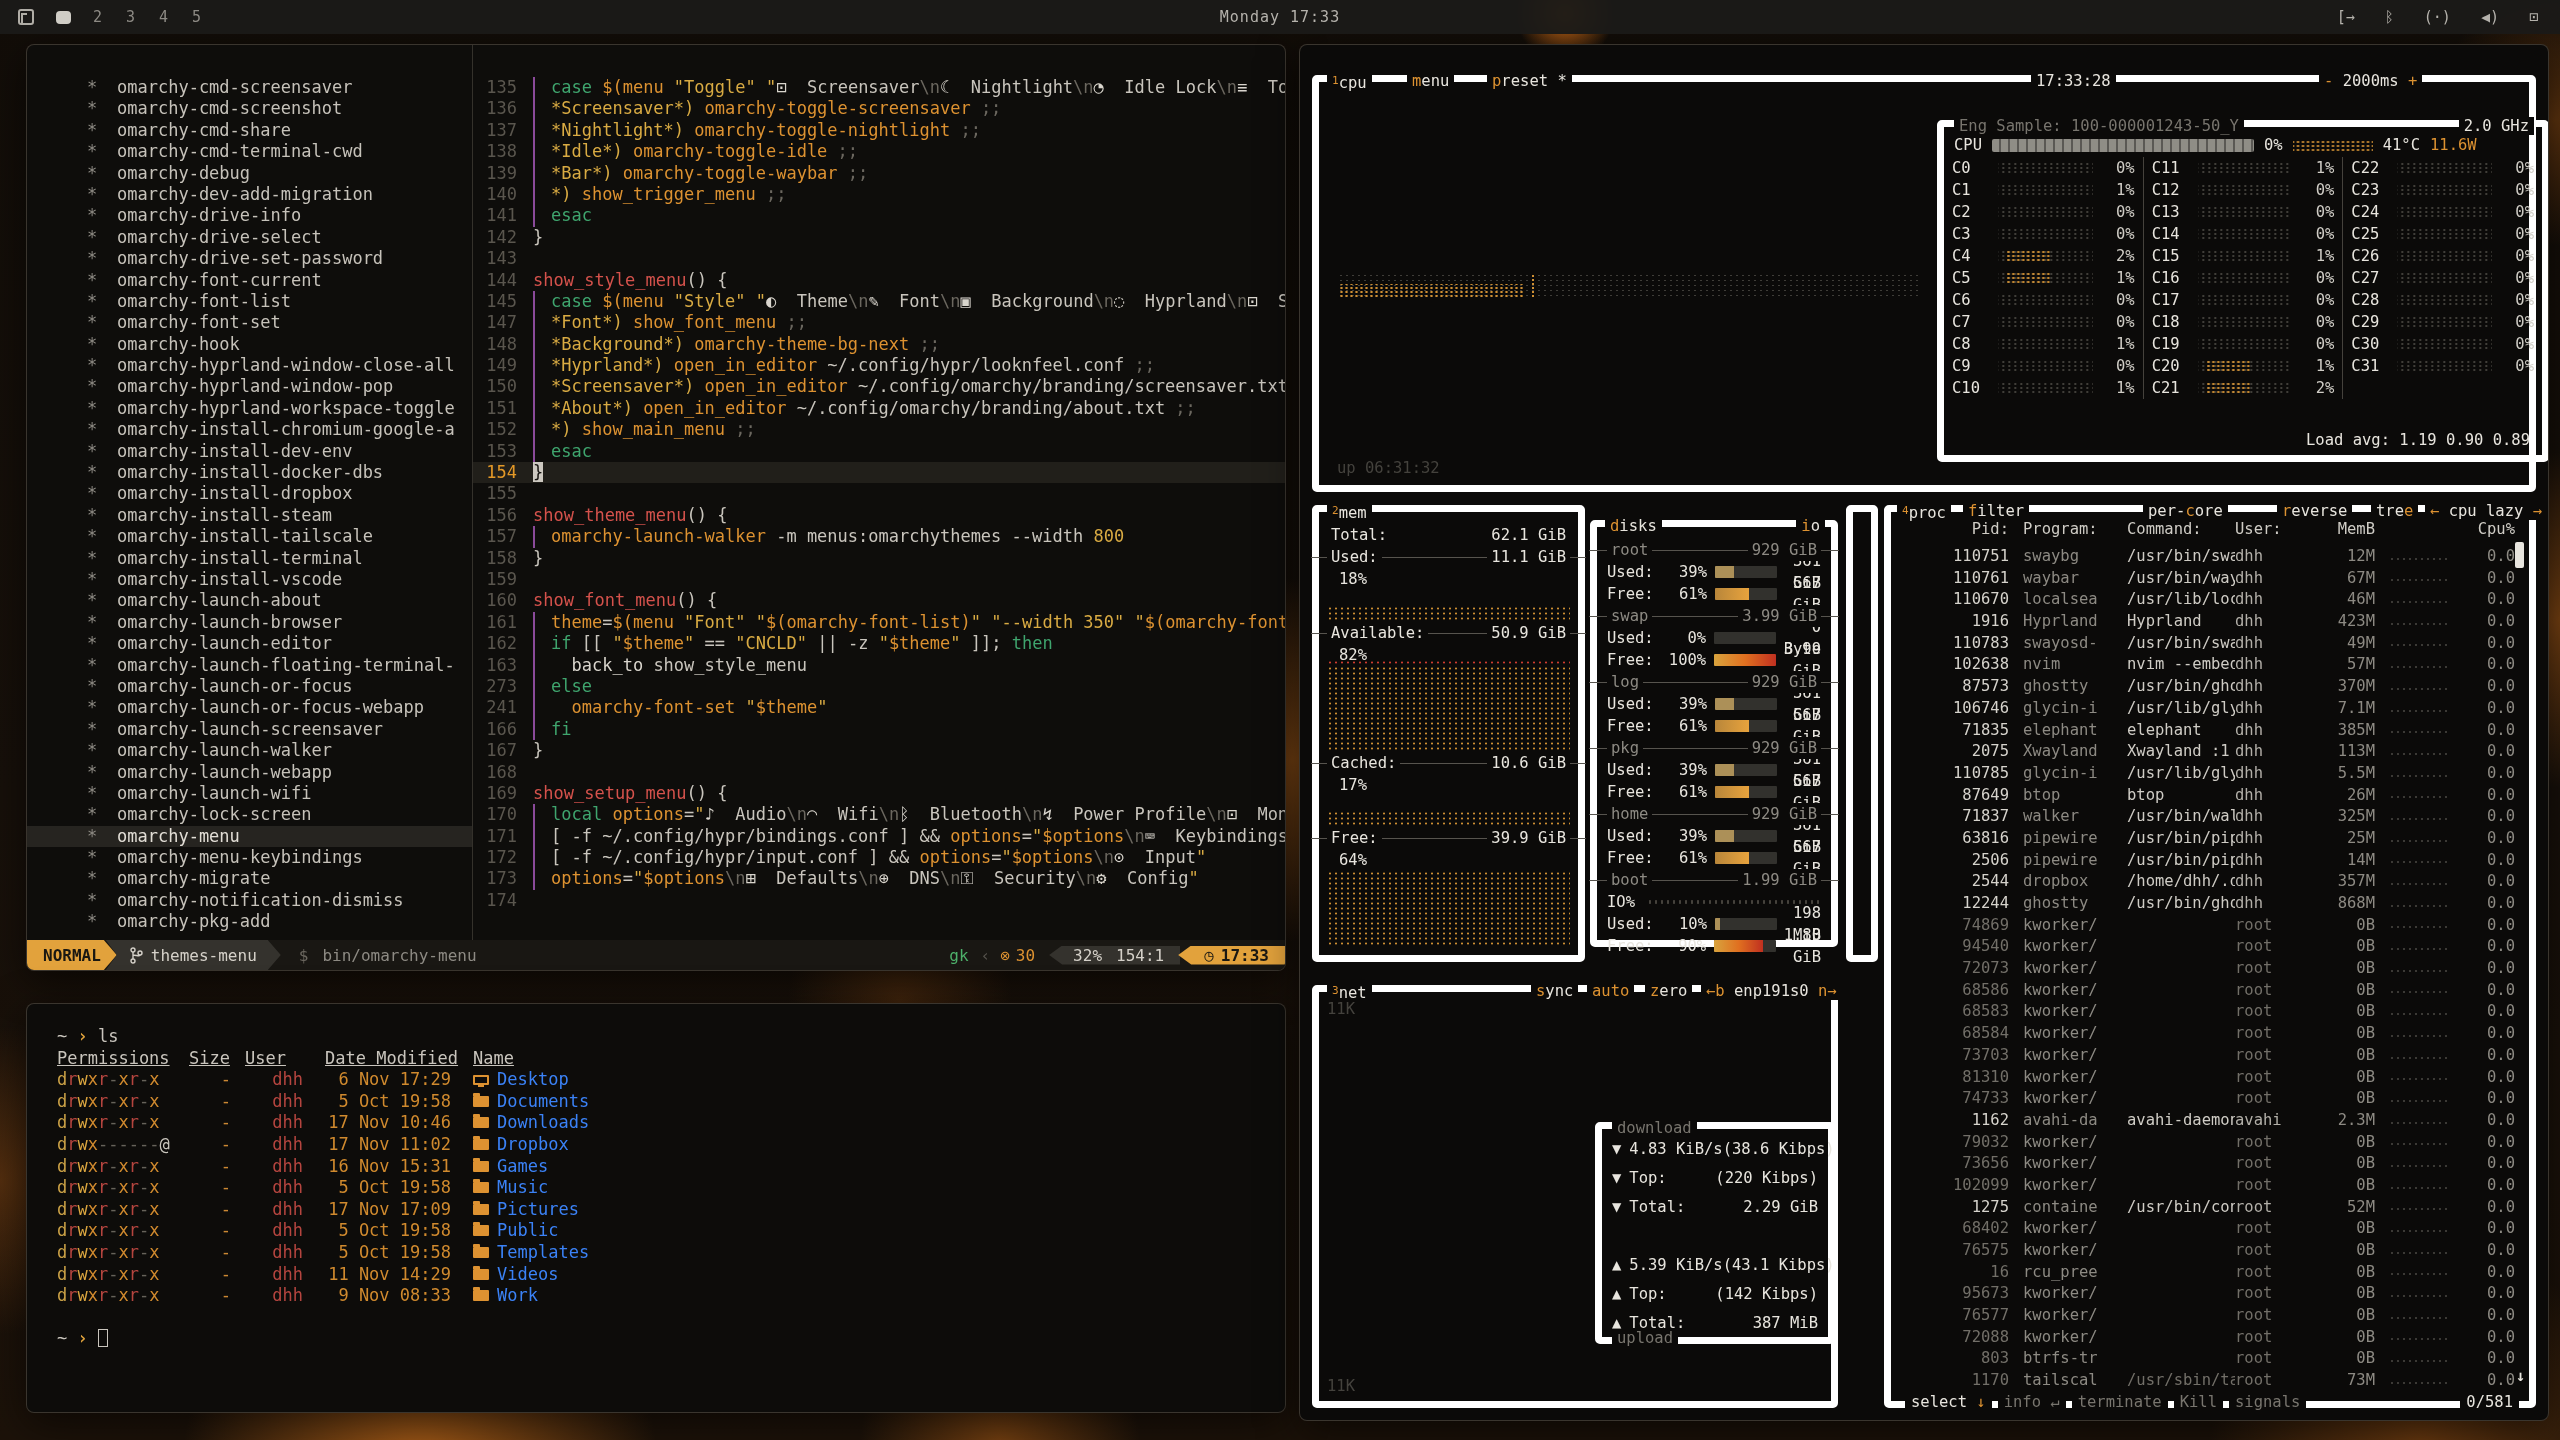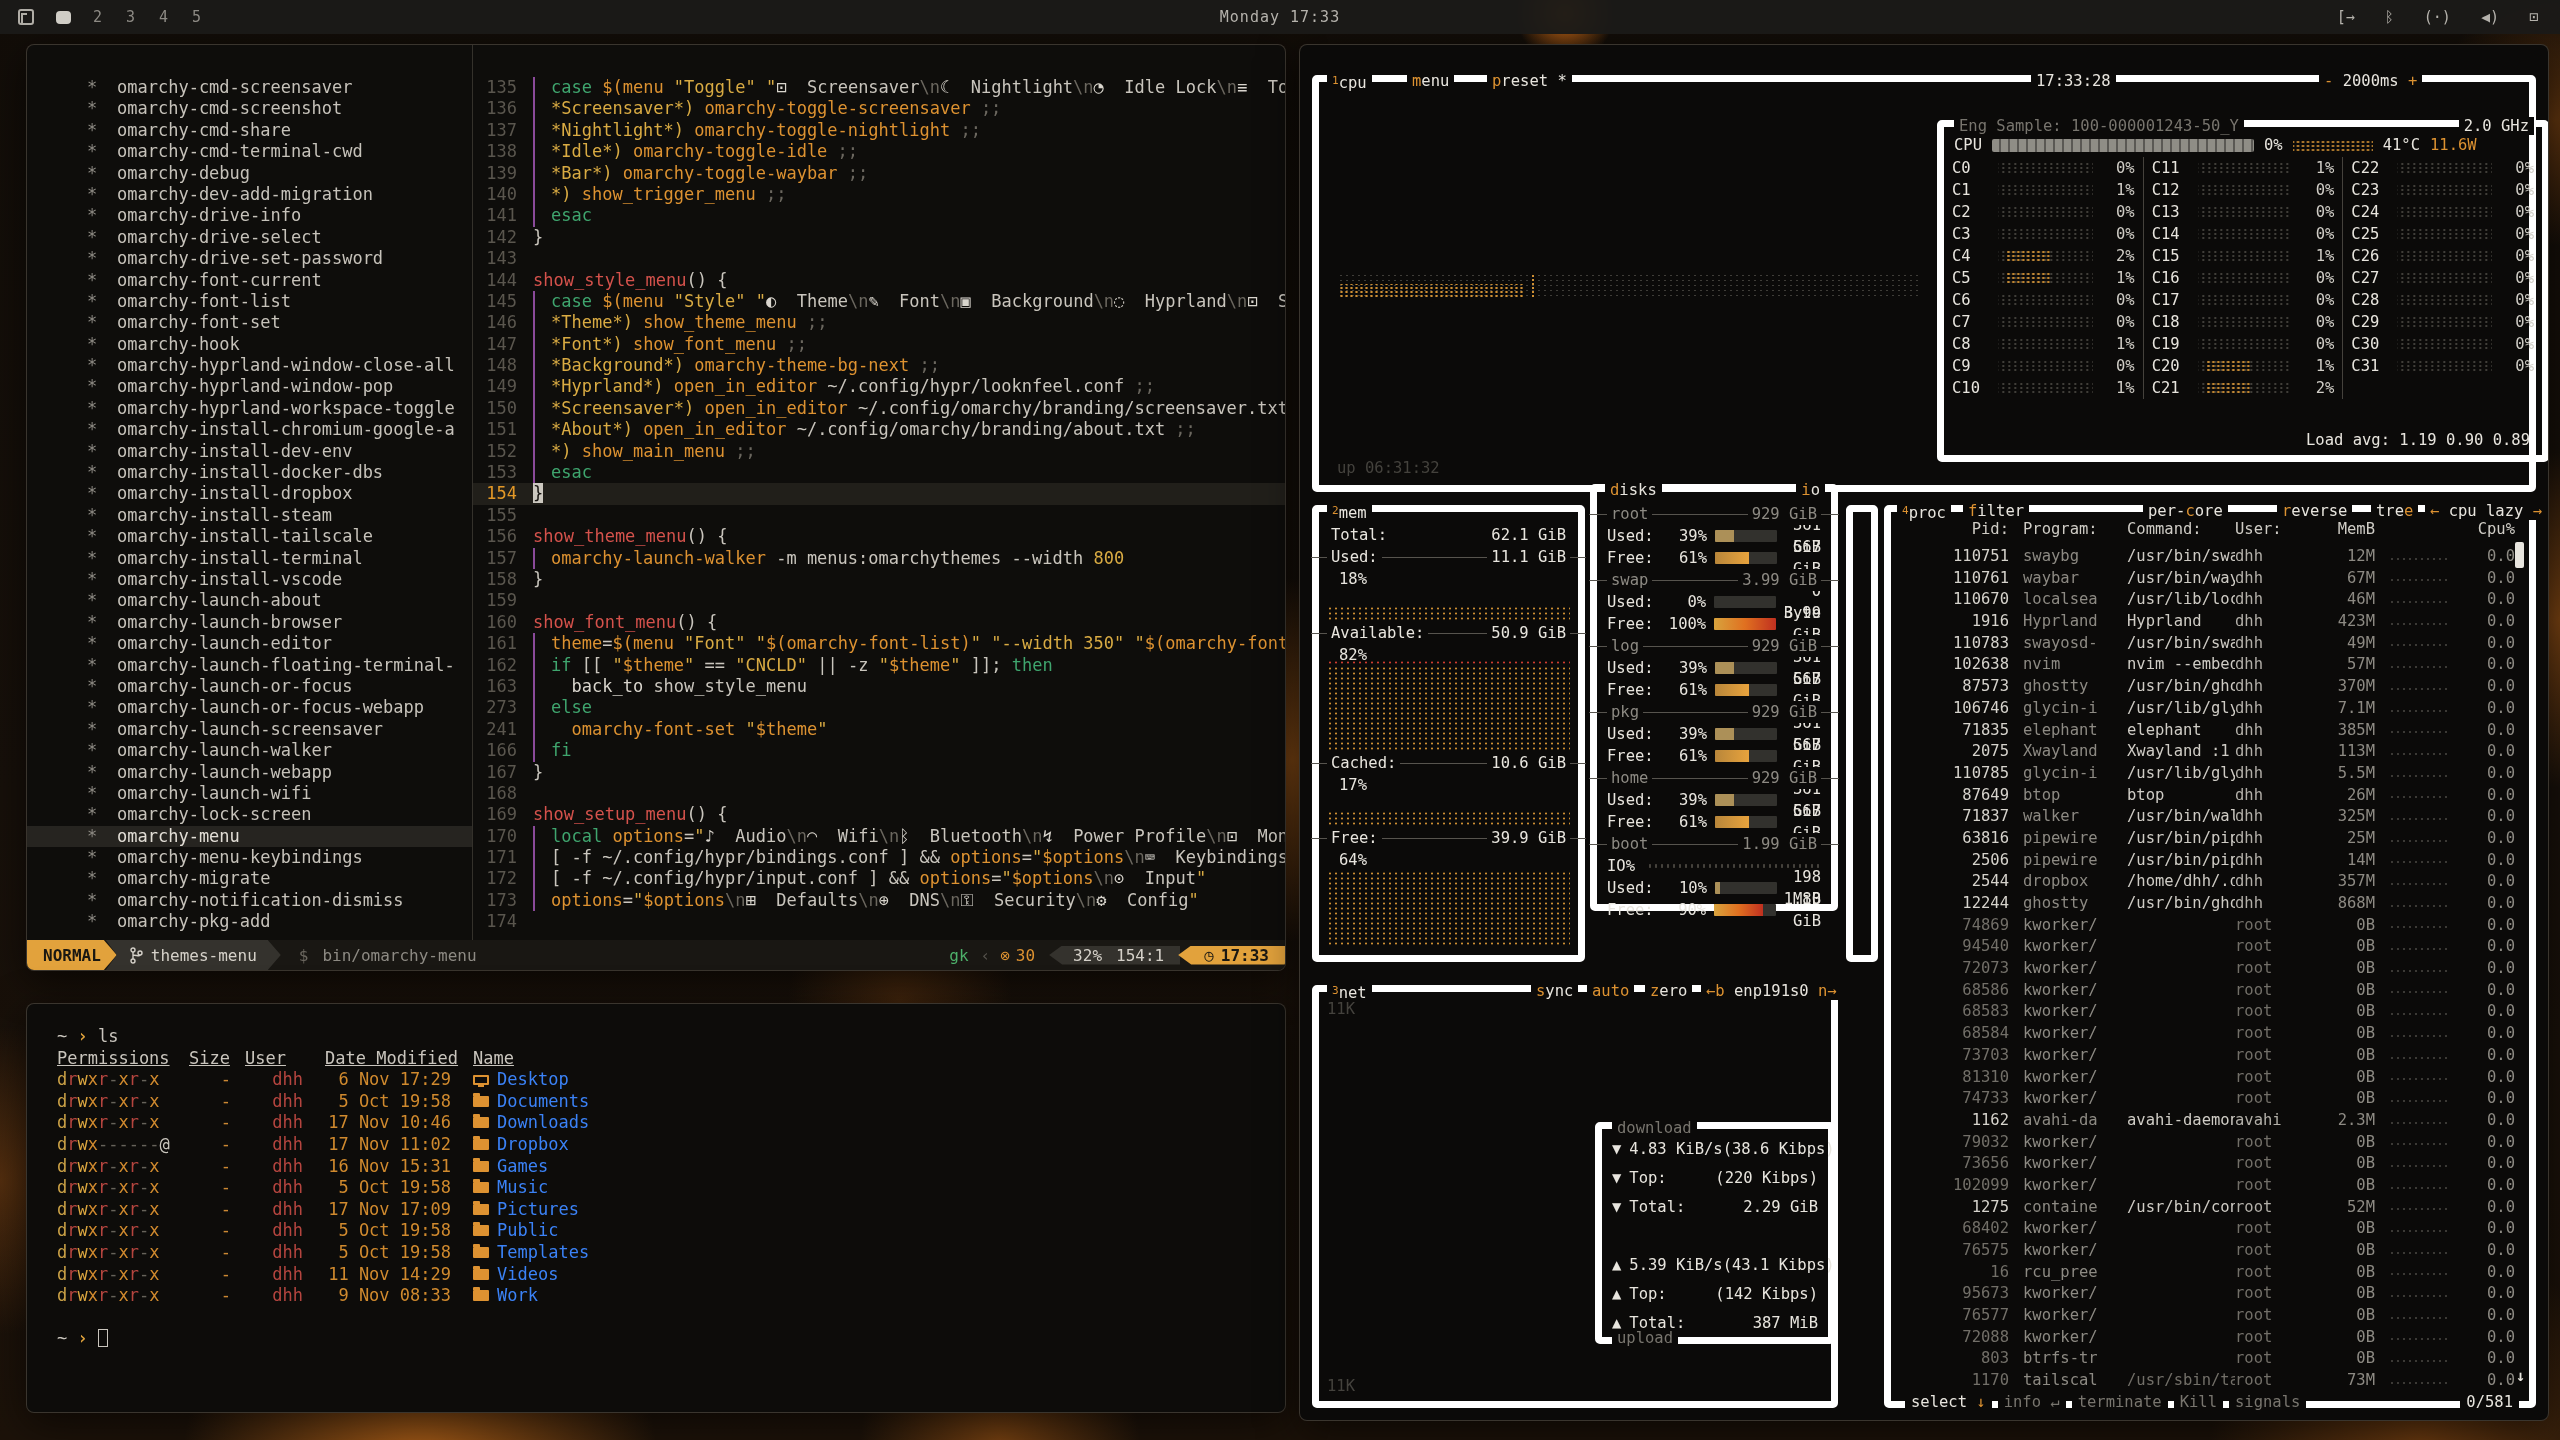--- a/index.html
+++ b/index.html
@@ -255,21 +255,20 @@
       <div class="code-line"><span class="ln">136</span><span class="guide"></span><span class="c-s">*Screensaver*) </span><span class="c-o">omarchy-toggle-screensaver </span><span class="c-d">;;</span></div>
       <div class="code-line"><span class="ln">137</span><span class="guide"></span><span class="c-s">*Nightlight*) </span><span class="c-o">omarchy-toggle-nightlight </span><span class="c-d">;;</span></div>
       <div class="code-line"><span class="ln">138</span><span class="guide"></span><span class="c-s">*Idle*) </span><span class="c-o">omarchy-toggle-idle </span><span class="c-d">;;</span></div>
       <div class="code-line"><span class="ln">139</span><span class="guide"></span><span class="c-s">*Bar*) </span><span class="c-o">omarchy-toggle-waybar </span><span class="c-d">;;</span></div>
       <div class="code-line"><span class="ln">140</span><span class="guide"></span><span class="c-s">*) </span><span class="c-o">show_trigger_menu </span><span class="c-d">;;</span></div>
       <div class="code-line"><span class="ln">141</span><span class="guide"></span><span class="c-k">esac</span></div>
       <div class="code-line"><span class="ln">142</span><span class="c-t">}</span></div>
       <div class="code-line"><span class="ln">143</span></div>
       <div class="code-line"><span class="ln">144</span><span class="c-f">show_style_menu</span><span class="c-t">() {</span></div>
       <div class="code-line"><span class="ln">145</span><span class="guide"></span><span class="c-k">case </span><span class="c-o">$(</span><span class="c-o">menu </span><span class="c-s">"Style" </span><span class="c-s">"</span><span class="c-w">◐  </span><span class="c-t">Theme</span><span class="c-d">\n</span><span class="c-w">✎  </span><span class="c-t">Font</span><span class="c-d">\n</span><span class="c-w">▣  </span><span class="c-t">Background</span><span class="c-d">\n</span><span class="c-w">◌  </span><span class="c-t">Hyprland</span><span class="c-d">\n</span><span class="c-w">⊡  </span><span class="c-t">Sc</span></div>
-      <div class="code-line"><span class="ln">146</span><span class="guide"></span><span class="c-s">*Theme*) </span><span class="c-o">show_theme_menu </span><span class="c-d">;;</span></div>
       <div class="code-line"><span class="ln">147</span><span class="guide"></span><span class="c-s">*Font*) </span><span class="c-o">show_font_menu </span><span class="c-d">;;</span></div>
       <div class="code-line"><span class="ln">148</span><span class="guide"></span><span class="c-s">*Background*) </span><span class="c-o">omarchy-theme-bg-next </span><span class="c-d">;;</span></div>
       <div class="code-line"><span class="ln">149</span><span class="guide"></span><span class="c-s">*Hyprland*) </span><span class="c-o">open_in_editor </span><span class="c-t">~/.config/hypr/looknfeel.conf </span><span class="c-d">;;</span></div>
       <div class="code-line"><span class="ln">150</span><span class="guide"></span><span class="c-s">*Screensaver*) </span><span class="c-o">open_in_editor </span><span class="c-t">~/.config/omarchy/branding/screensaver.txt</span></div>
       <div class="code-line"><span class="ln">151</span><span class="guide"></span><span class="c-s">*About*) </span><span class="c-o">open_in_editor </span><span class="c-t">~/.config/omarchy/branding/about.txt </span><span class="c-d">;;</span></div>
       <div class="code-line"><span class="ln">152</span><span class="guide"></span><span class="c-s">*) </span><span class="c-o">show_main_menu </span><span class="c-d">;;</span></div>
       <div class="code-line"><span class="ln">153</span><span class="guide"></span><span class="c-k">esac</span></div>
       <div class="code-line cursor-line"><span class="ln">154</span><span class="c-n">}</span></div>
       <div class="code-line"><span class="ln">155</span></div>
       <div class="code-line"><span class="ln">156</span><span class="c-f">show_theme_menu</span><span class="c-t">() {</span></div>
@@ -571,21 +570,21 @@
         <div class="mg" style="height: 16px;"></div>
         <div class="memrow lined">
           <span>Free:</span>
           <span>39.9 GiB</span>
         </div>
         <div class="mempct">64%</div>
         <div class="mg" style="height: 76px;"></div>
       </div>
   </div>
 
-  <div class="bx" style="left:290px; top:439px; width:248px; height:427px;">
+  <div class="bx" style="left:290px; top:475px; width:248px; height:427px;">
     <span class="bxlab whitetxt" style="left:8px;"><span class="hotkey">d</span><span>i</span><span>s</span><span>k</span><span>s</span></span>
     <span class="bxlab whitetxt" style="right:6px;"><span class="hotkey">i</span><span>o</span></span>
     <div class="diskcol" id="diskcol">
         <div class="diskhead">
           <span>root</span>
           <span>929 GiB</span>
         </div>
         <div class="diskrow">
           <span class="dr-label">Used:</span>
           <span class="dr-pct">39%</span>

